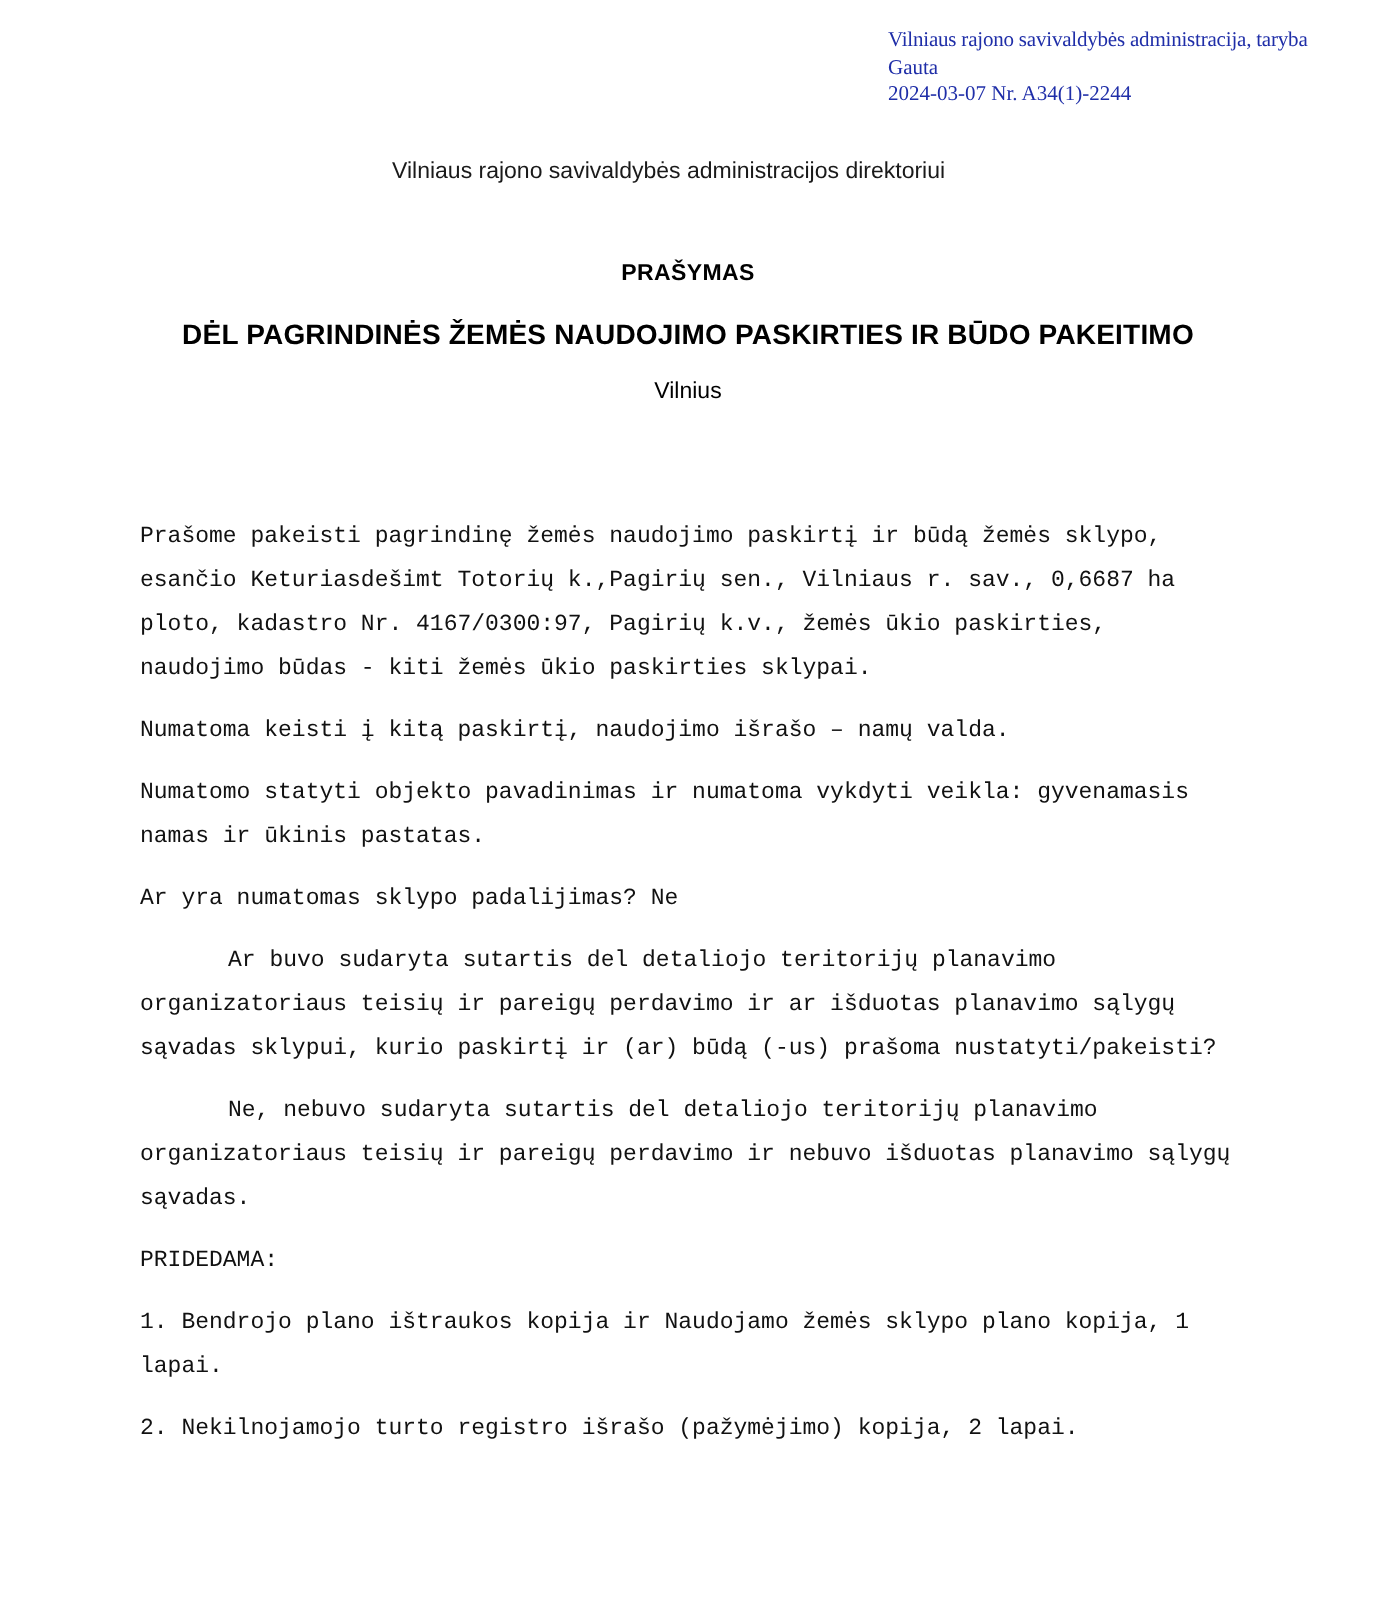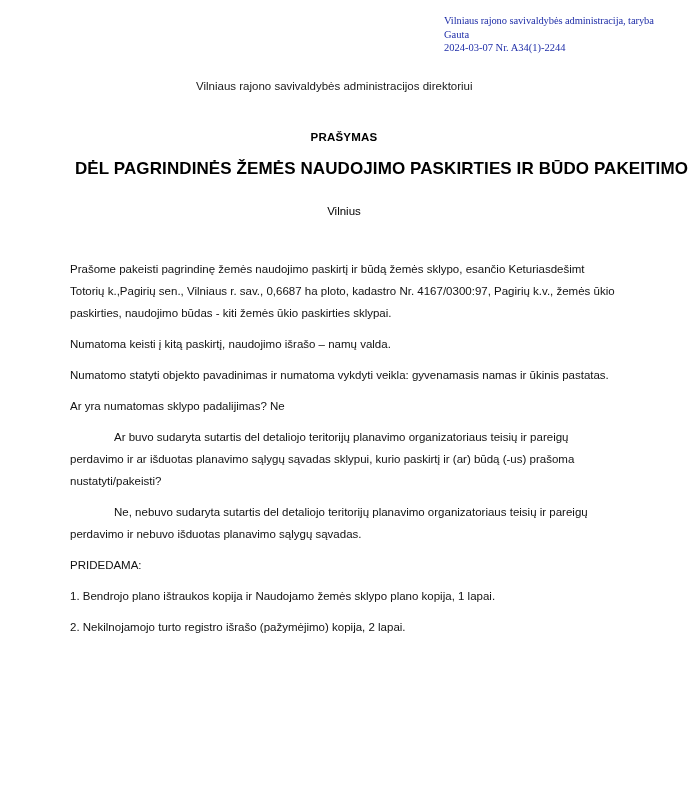--- a/index.html
+++ b/index.html
@@ -52,47 +52,47 @@
     left: 0;
     width: 688px;
     text-align: center;
   }
   .title-main {
     font-size: 11.5px;
     font-weight: bold;
     letter-spacing: 0.2px;
   }
   .title-sub {
-    font-size: 17px;
+    font-size: 14px;
     font-weight: bold;
     margin-top: 16px;
     letter-spacing: 0.1px;
-    text-align: right;
   }
   .doc-date {
     font-size: 11.5px;
     margin-top: 19px;
   }
   .doc-place {
     font-size: 11.5px;
-    margin-top: 26px;
+    margin-top: 15px;
   }
 
   
   .body-text {
     position: absolute;
     top: 258px;
     left: 70px;
     width: 548px;
     font-size: 11.5px;
     line-height: 22px;
     color: #111111;
   }
   .body-text p {
     margin: 0 0 9px 0;
+    font-family: Liberation Mono, monospace;
   }
   .p-indent {
     text-indent: 44px;
   }
   .gap-before {
     margin-top: 18px;
   }
   .attach-head {
     margin-top: 30px;
     margin-bottom: 9px;

